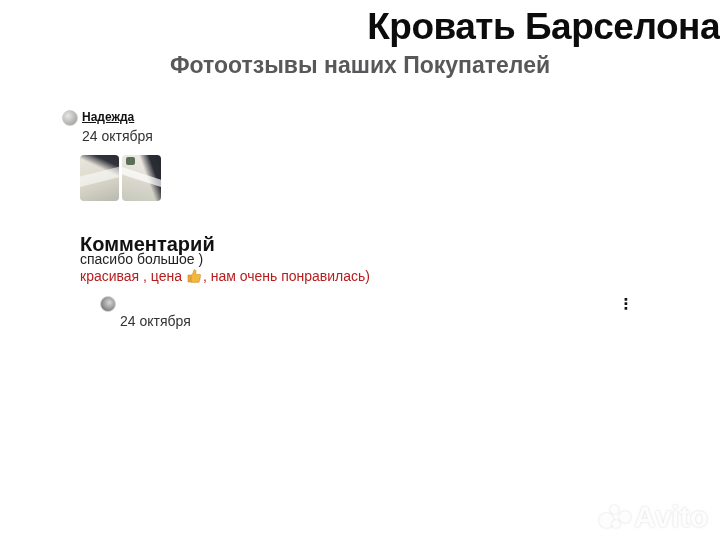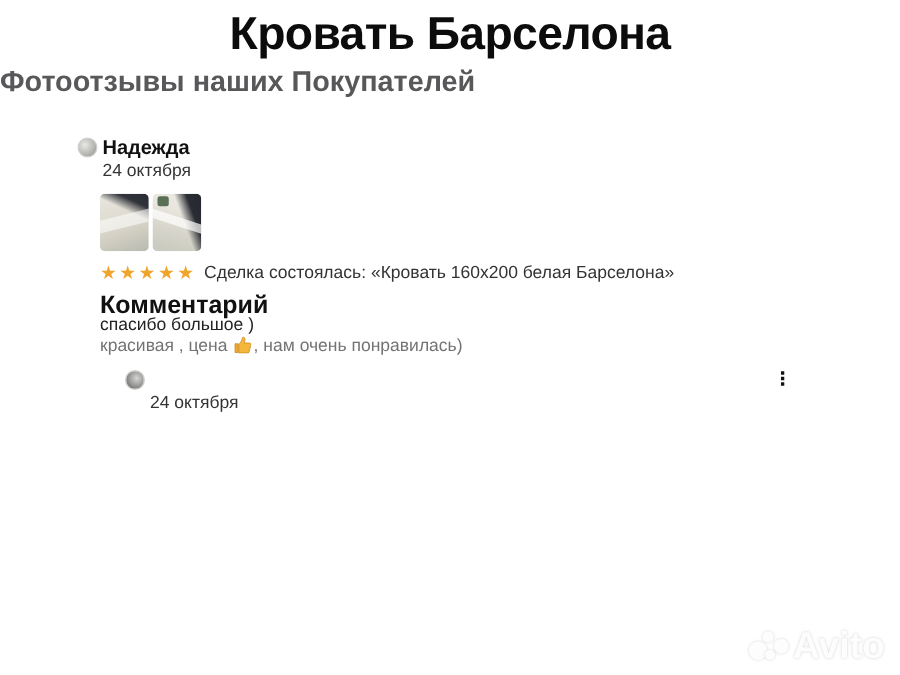--- a/index.html
+++ b/index.html
@@ -2,37 +2,37 @@
 <html><head>
 <meta charset="utf-8">
 <style>
   html,body{margin:0;padding:0;background:#ffffff;}
   .stage{
     position:relative;width:720px;height:540px;overflow:hidden;background:#ffffff;
     font-family:"Liberation Sans","DejaVu Sans",sans-serif;color:#1a1a1a;
   }
   
   .page-title{
-    position:absolute;top:6px;left:0;width:720px;text-align:center;
+    position:absolute;top:6px;left:0;width:720px;text-align:right;
     font-size:37px;font-weight:900;letter-spacing:-0.5px;color:#0c0c0c;
   }
   .page-subtitle{
-    position:absolute;top:52px;left:0;width:720px;
+    position:absolute;top:52px;left:0;width:720px;text-align:center;
     font-size:23px;font-weight:700;color:#58585a;
   }
   
   .avatar{
     position:absolute;border-radius:50%;
     background:radial-gradient(circle at 35% 35%, #e8e8e6 0%, #b9b9b6 55%, #8f8f8c 100%);
     border:1px solid #cfcfcd;box-sizing:border-box;
   }
   .avatar-reviewer{left:62px;top:110px;width:16px;height:16px;}
   .avatar-seller{left:100px;top:296px;width:16px;height:16px;
     background:radial-gradient(circle at 60% 40%, #d6d6d4 0%, #9a9a98 50%, #5a5a58 100%);}
-  .reviewer-name{position:absolute;left:82px;top:110px;font-size:16px;font-weight:700;color:#111;}
+  .reviewer-name{position:absolute;left:82px;top:110px;font-size:12px;font-weight:700;color:#111;text-decoration:underline;}
   .review-date{position:absolute;left:82px;top:128px;font-size:14px;color:#333;}
   
   .thumb{
     position:absolute;top:155px;width:39px;height:46px;border-radius:4px;overflow:hidden;
   }
   .thumb-1{left:80px;
     background:
       linear-gradient(205deg, rgba(30,33,42,0.95) 0%, rgba(30,33,42,0.9) 18%, rgba(30,33,42,0) 34%),
       linear-gradient(160deg, #e9e7e0 0%, #dedacf 45%, #cfccc0 70%, #b6bab0 100%);
   }
@@ -53,21 +53,21 @@
     content:"";position:absolute;left:-8px;top:20px;width:64px;height:7px;
     background:rgba(255,255,255,0.7);transform:rotate(18deg);
   }
   
   .rating-row{position:absolute;left:80px;top:209px;font-size:14px;color:#333;}
   .stars{color:#f0a42a;font-size:15px;letter-spacing:2px;vertical-align:-1px;}
   .deal-text{margin-left:6px;color:#333;}
   
   .comment-label{position:absolute;left:80px;top:233px;font-size:20px;font-weight:700;color:#111;}
   .comment-line-1{position:absolute;left:80px;top:251px;font-size:14px;color:#222;}
-  .comment-line-2{position:absolute;left:80px;top:268px;font-size:14px;color:#737373;}
+  .comment-line-2{position:absolute;left:80px;top:268px;font-size:14px;color:#b91c1c;}
   .thumbsup{display:inline-block;width:15px;height:14px;vertical-align:-2px;margin:0 1px;}
   
   .seller-name{position:absolute;left:120px;top:295px;font-size:14px;font-weight:700;color:#111;}
   .reply-date{position:absolute;left:120px;top:313px;font-size:14px;color:#333;}
   .reply-text{
     position:absolute;left:120px;top:331px;width:498px;
     font-size:14px;line-height:18.5px;color:#222;
   }
   .kebab{
     position:absolute;left:618px;top:295px;width:16px;height:20px;
@@ -95,23 +95,20 @@
   <div class="page-title">Кровать Барселона</div>
   <div class="page-subtitle">Фотоотзывы наших Покупателей</div>
 
   <div class="avatar avatar-reviewer"></div>
   <div class="reviewer-name">Надежда</div>
   <div class="review-date">24 октября</div>
 
   <div class="thumb thumb-1"></div>
   <div class="thumb thumb-2"></div>
 
-  <div class="rating-row">
-    <span class="stars">★★★★★</span><span class="deal-text">Сделка состоялась: «Кровать 160x200 белая Барселона»</span>
-  </div>
 
   <div class="comment-label">Комментарий</div>
   <div class="comment-line-1">спасибо большое )</div>
   <div class="comment-line-2">
     <span>красивая , цена </span><span class="thumbsup"><svg width="15" height="14" viewBox="0 0 15 14">
           <path d="M1 6h2.6v7H1z" fill="#f0a92e" stroke="#c9881a" stroke-width=".6"></path>
           <path d="M4 13V6.4c1.2-.9 2.2-2.3 2.5-3.8.15-.8.3-1.9 1.2-1.9.8 0 1.3.8 1.3 1.9 0 .9-.3 1.9-.7 2.8h4.3c.7 0 1.2.5 1.1 1.1-.05.5-.4.9-.9 1 .5.15.8.6.7 1.1-.07.5-.5.85-1 .9.4.2.6.6.55 1.05-.07.5-.5.85-1 .87.3.2.45.55.4.95-.1.6-.6 1-1.2 1H4z" fill="#f5b73b" stroke="#c9881a" stroke-width=".6" stroke-linejoin="round"></path>
         </svg></span><span>, нам очень понравилась)</span>
   </div>
 

